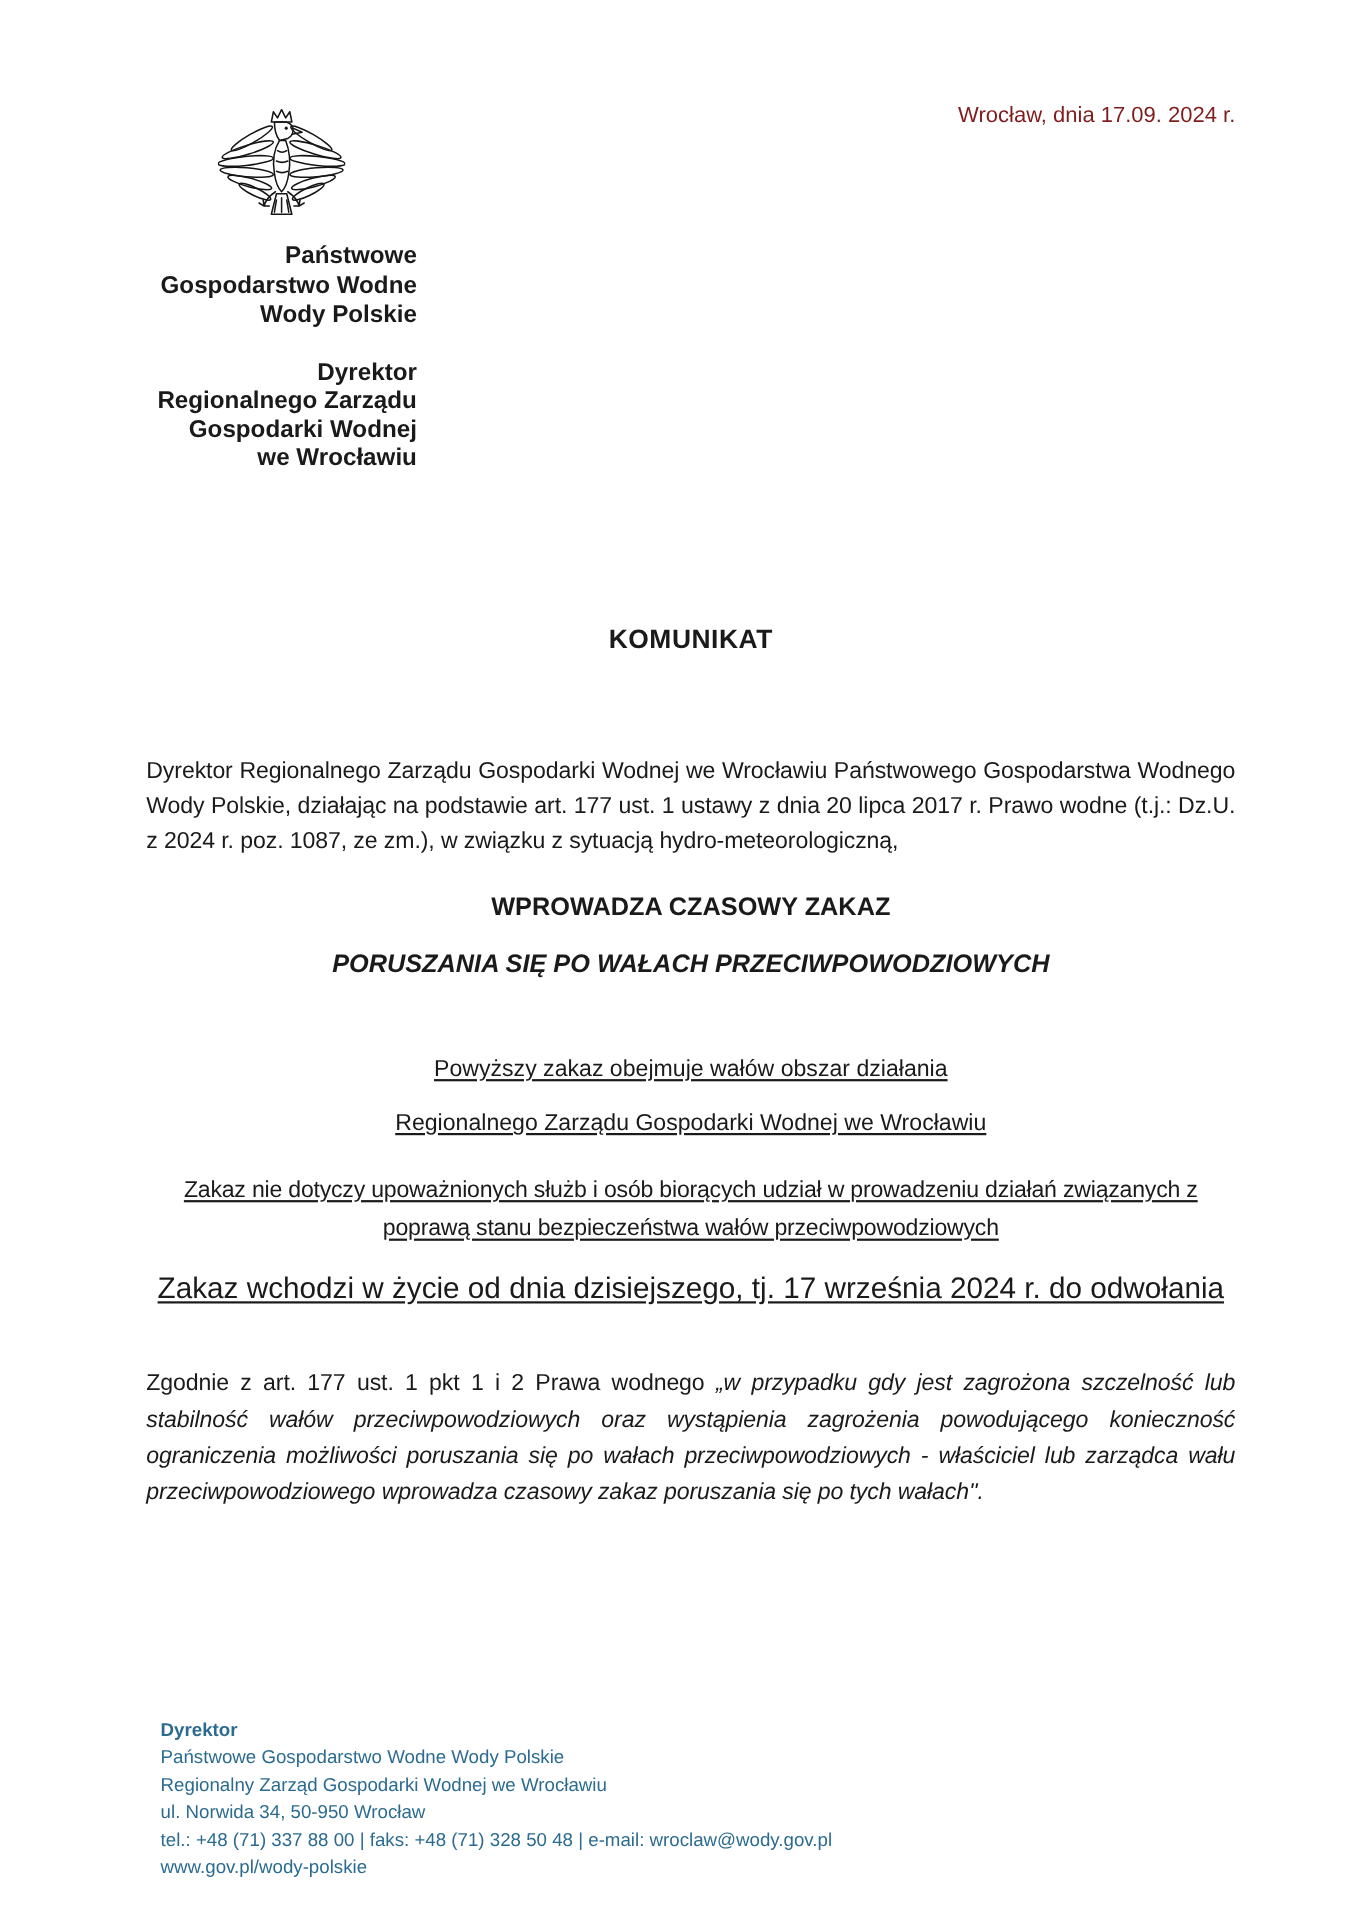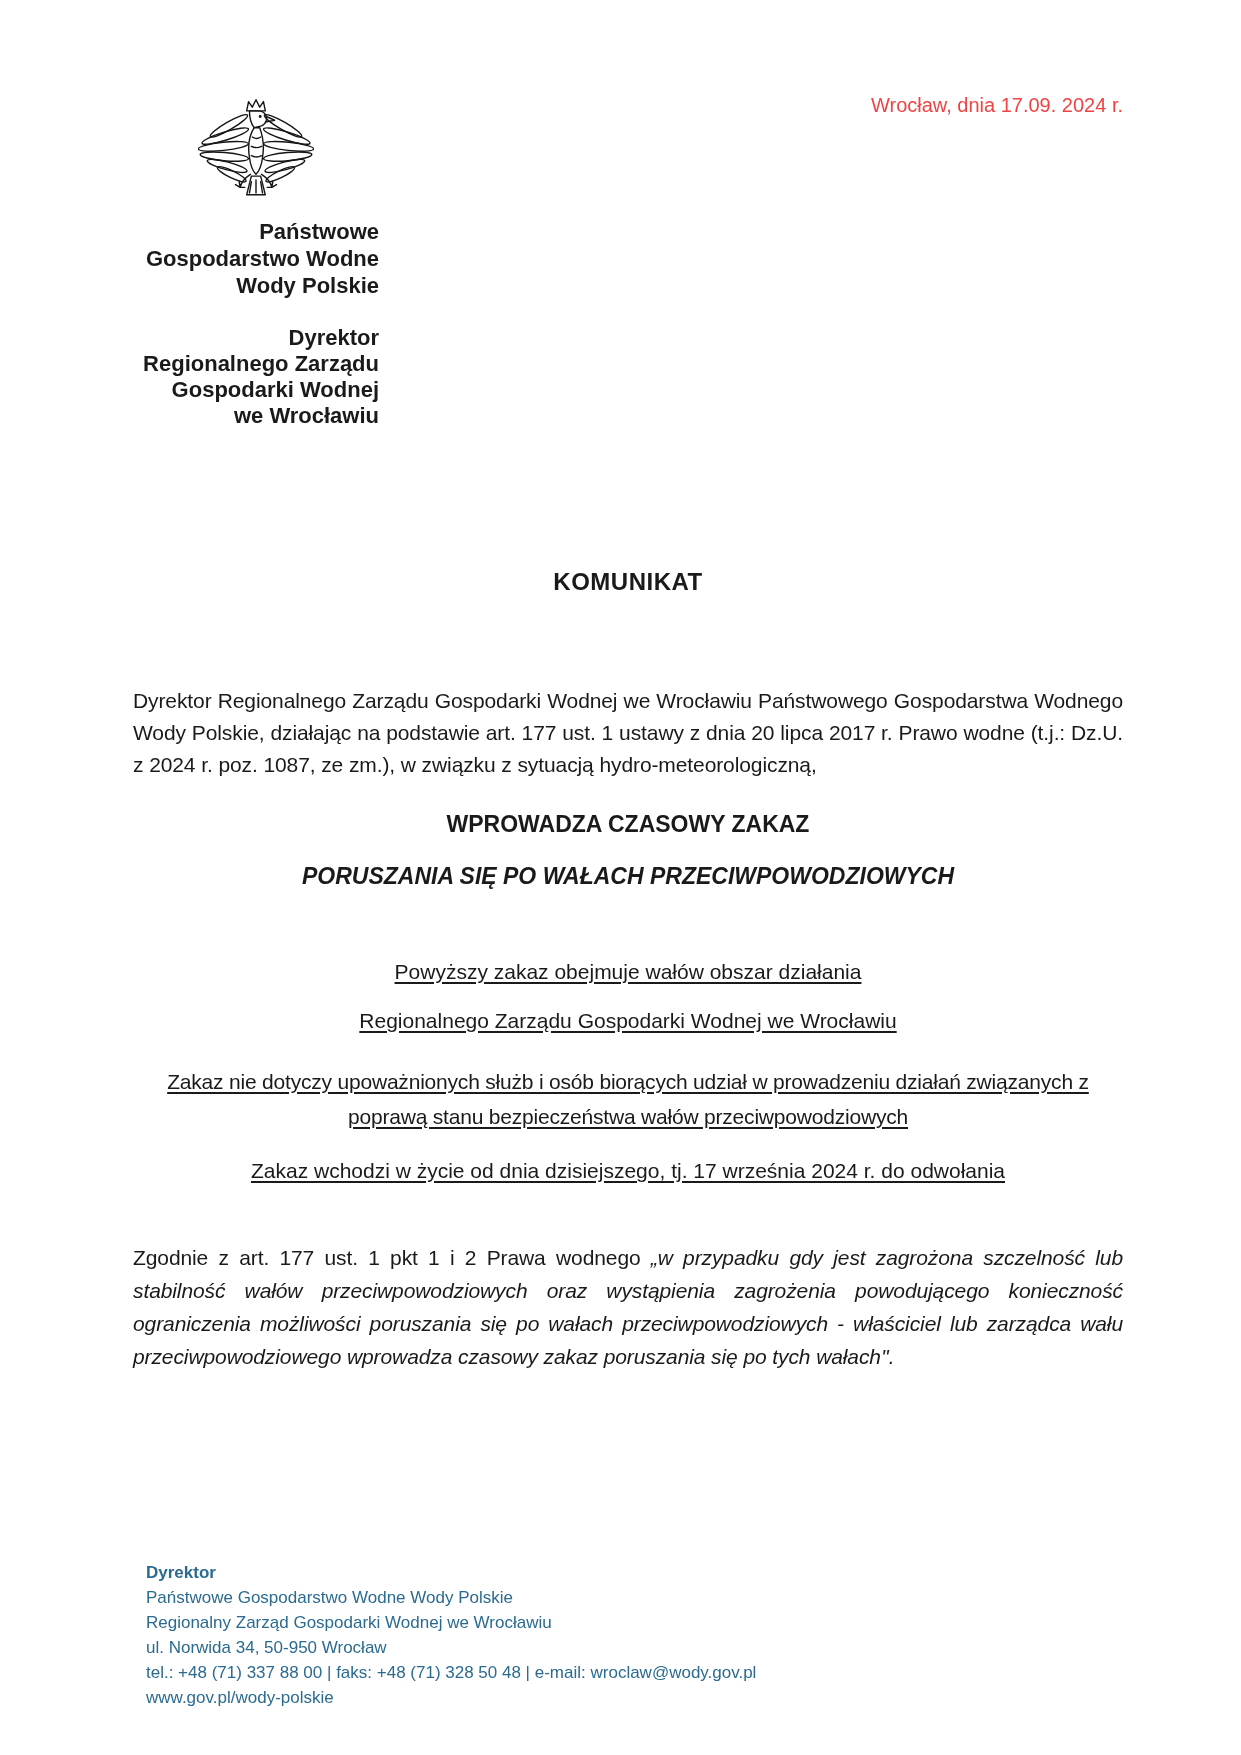--- a/index.html
+++ b/index.html
@@ -12,21 +12,21 @@
     color: #1a1a1a;
     box-sizing: border-box;
     padding: 88px 118px 0 133px;
     overflow: hidden;
   }
   .date-line {
     position: absolute;
     top: 94px;
     right: 118px;
     font-size: 20px;
-    color: #ef4444;
+    color: #7f1d1d;
   }
   .org-block { width: 246px; text-align: right; }
   .eagle { display: block; margin: 8px auto 0; }
   .org-name { margin-top: 12px; font-weight: bold; font-size: 22px; line-height: 27px; }
   .org-role { margin-top: 26px; font-weight: bold; font-size: 22px; line-height: 26px; }
   .doc-title {
     margin: 138px 0 0;
     text-align: center;
     font-size: 24px;
     line-height: 30px;
@@ -58,21 +58,21 @@
   .scope-line.first { margin-top: 67px; }
   .exempt-par {
     margin: 28px 0 0;
     text-align: center;
     font-size: 21px;
     line-height: 35px;
     letter-spacing: -0.2px;
   }
   .exempt-par .line { display: block; }
   .exempt-par .line.nowrap { white-space: nowrap; }
-  .effective-line { margin: 22px 0 16px; text-align: center; font-size: 21px; line-height: 30px; }
+  .effective-line { margin: 22px 0 16px; text-align: center; font-size: 27px; line-height: 30px; }
   .legal-par {
     margin: 55px 0 0;
     font-size: 21px;
     line-height: 33px;
     text-align: justify;
     letter-spacing: -0.1px;
   }
   .legal-par em { font-style: italic; }
   .footer {
     position: absolute;

